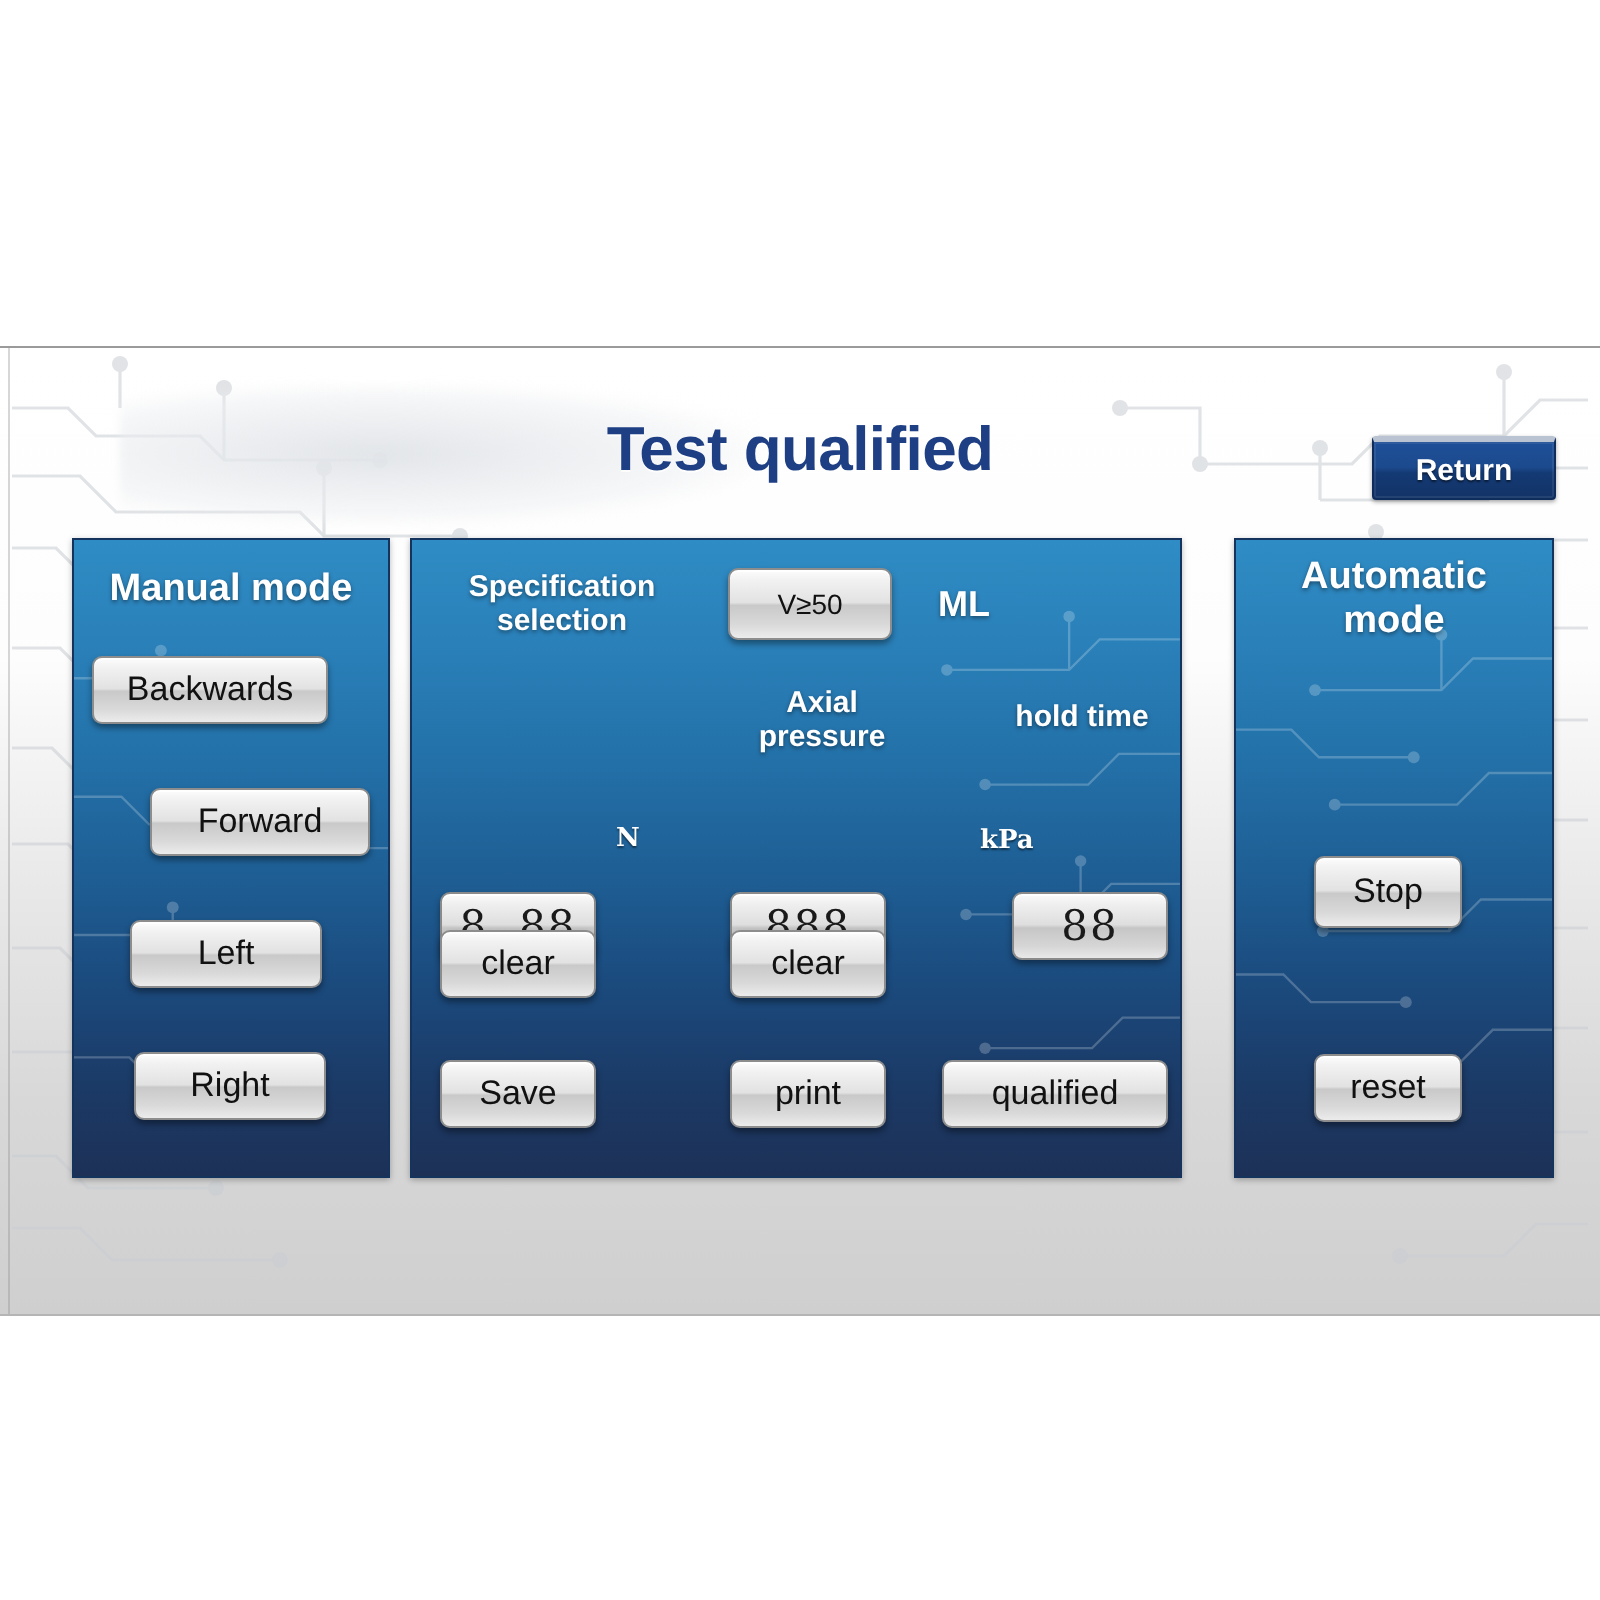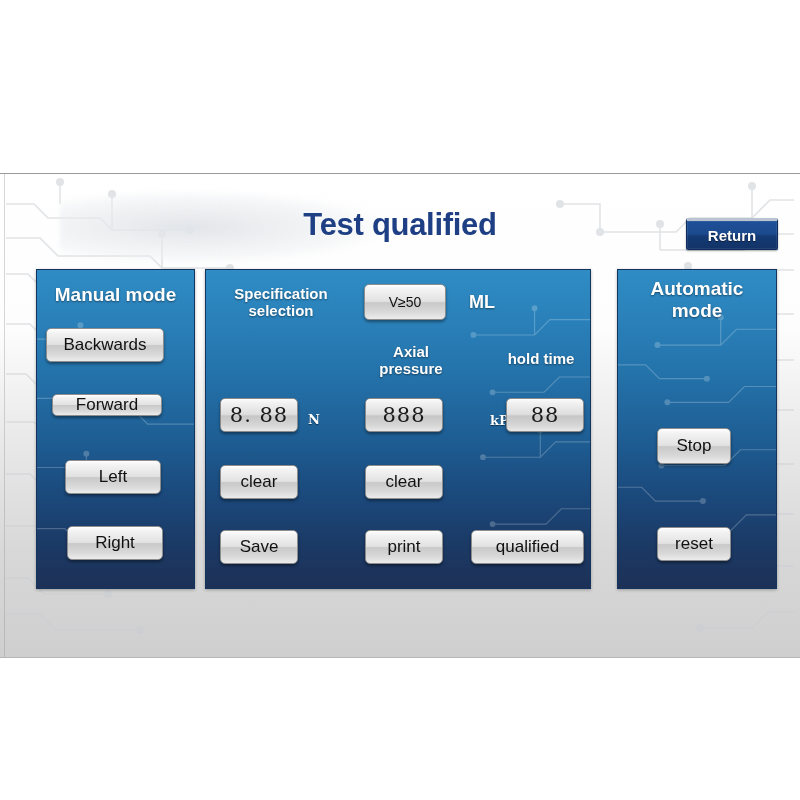--- a/index.html
+++ b/index.html
@@ -183,20 +183,21 @@
     border: 1px solid #8a8a8a;
     box-shadow: 0 2px 3px rgba(0,0,0,0.40), inset 0 1px 0 rgba(255,255,255,0.9);
     color: #1a1a1a;
     font-family: "DejaVu Serif", serif;
     font-size: 21px;
     display: flex;
     align-items: center;
     justify-content: center;
     box-sizing: border-box;
     letter-spacing: 1px;
+    margin-top: 48px;
   }
 
   .unit {
     position: absolute;
     color: #ffffff;
     font-family: "DejaVu Serif", serif;
     font-weight: bold;
     font-size: 13px;
     text-shadow: 0 1px 1px rgba(0,0,0,0.5);
   }
@@ -309,21 +310,21 @@
             <circle cx="120" cy="84" r="3"></circle>
           <circle cx="50" cy="186" r="3"></circle>
             <circle cx="110" cy="214" r="3"></circle>
           <circle cx="90" cy="276" r="3"></circle>
         </g>
       </svg>
 
       <div class="panel-title">Manual mode</div>
 
       <div class="sbtn" style="left:9px;  top:58px;  width:118px; height:34px;">Backwards</div>
-      <div class="sbtn" style="left:15px; top:124px; width:110px; height:22px;">Forward</div>
+      <div class="sbtn" style="left:38px; top:124px; width:110px; height:34px;">Forward</div>
       <div class="sbtn" style="left:28px; top:190px; width:96px;  height:34px;">Left</div>
       <div class="sbtn" style="left:30px; top:256px; width:96px;  height:34px;">Right</div>
     </div>
 
     <div class="panel" id="panel-center">
       <svg class="panel-circuit" viewBox="0 0 402 320" preserveAspectRatio="none">
         <g stroke="#ffffff" stroke-width="1.2" fill="none">
           <path d="M402 52 L360 52 L344 68 L280 68"></path>
           <path d="M402 112 L370 112 L354 128 L300 128"></path>
           <path d="M402 180 L366 180 L350 196 L290 196"></path>

